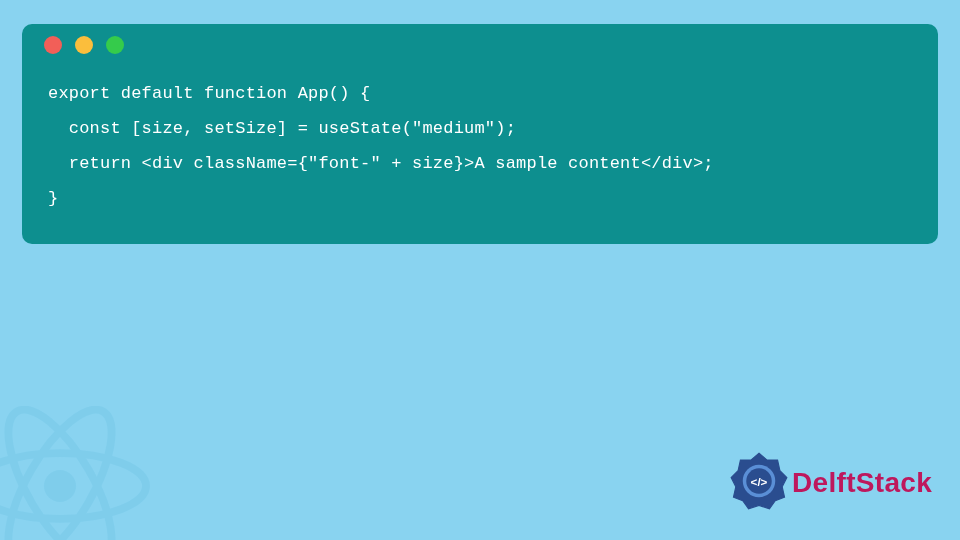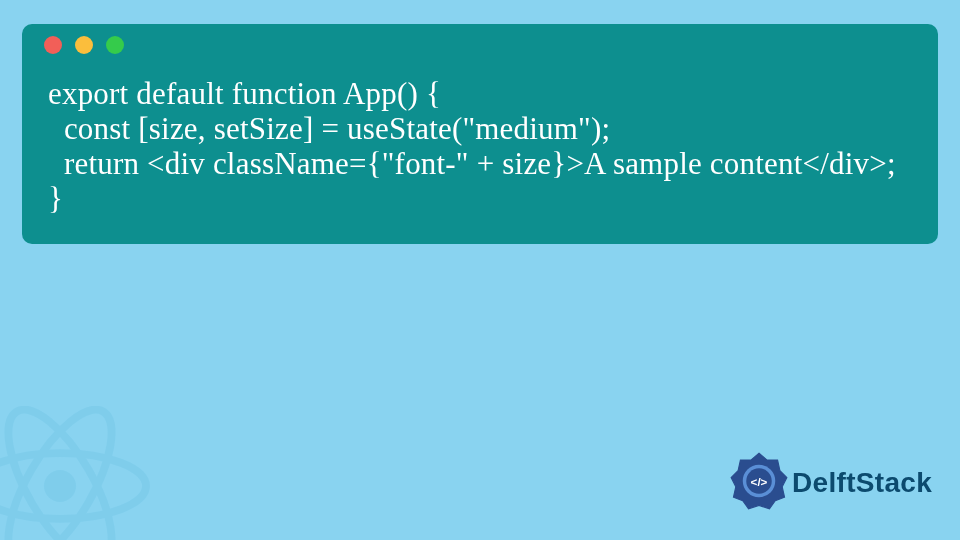--- a/index.html
+++ b/index.html
@@ -28,44 +28,44 @@
   .dot {
     width: 18px;
     height: 18px;
     border-radius: 50%;
   }
   .dot.red { background: #f25f58; }
   .dot.yellow { background: #fbbe3c; }
   .dot.green { background: #35cb4b; }
   .code {
     color: #ffffff;
-    font-size: 31px;
+    font-size: 17px;
     line-height: 35px;
     font-weight: 400;
     padding: 10px 30px 0 26px;
     white-space: pre;
-    font-family: Liberation Serif, serif;
+    font-family: Liberation Mono, monospace;
     letter-spacing: 0.2px;
   }
   .watermark {
     position: absolute;
     left: -30px;
     bottom: -30px;
     opacity: 0.25;
   }
   .brand {
     position: absolute;
     right: 28px;
     bottom: 26px;
     display: flex;
     align-items: center;
     gap: 4px;
   }
   .brand-text {
-    color: #0c4a6e;
+    color: #be185d;
     font-size: 28px;
     font-weight: 600;
     letter-spacing: 0.3px;
   }
 </style>
 </head>
 <body>
 
 <div class="code-window">
   <div class="titlebar">

